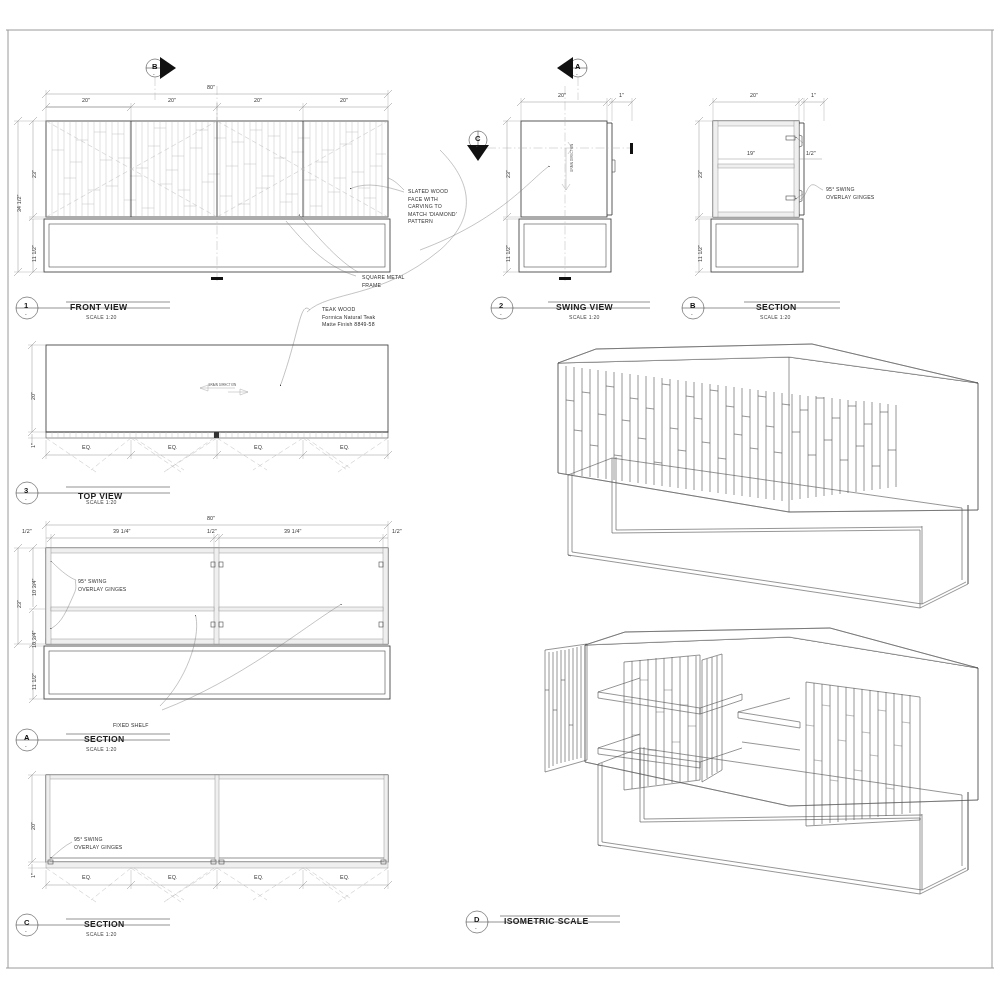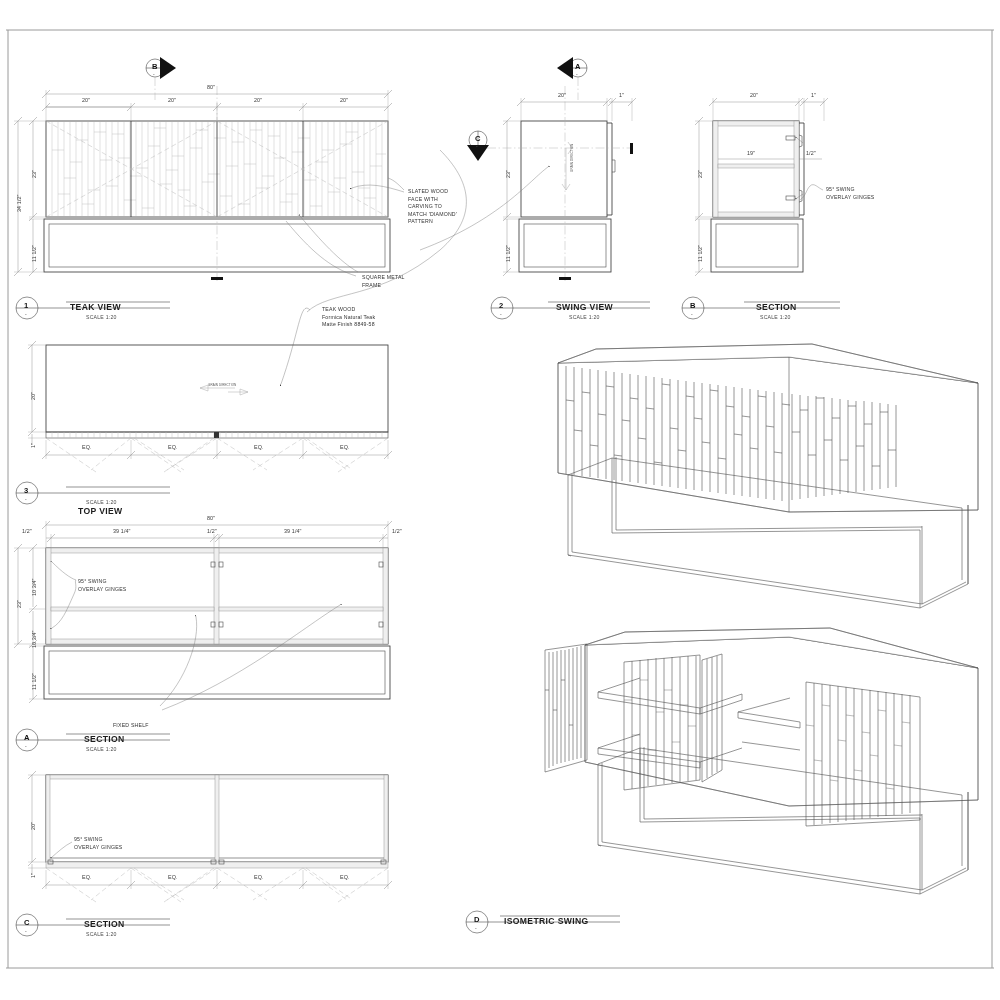--- a/index.html
+++ b/index.html
@@ -980,45 +980,45 @@
 
   <div class="bub" style="left:152px;top:62px;">B</div>
   <div class="bubsub" style="left:153px;top:71px;">-</div>
   <div class="bub" style="left:575px;top:62px;">A</div>
   <div class="bubsub" style="left:576px;top:71px;">-</div>
   <div class="bub" style="left:475px;top:134px;">C</div>
   <div class="bubsub" style="left:476px;top:143px;">-</div>
 
   <div class="bub" style="left:24px;top:301px;">1</div>
   <div class="bubsub" style="left:25px;top:311px;">-</div>
-  <div class="vtitle" style="left:70px;top:302px;">TEAK VIEW</div>
+  <div class="vtitle" style="left:70px;top:302px;">FRONT VIEW</div>
   <div class="vscale" style="left:86px;top:314px;">SCALE 1:20</div>
 
   <div class="bub" style="left:499px;top:301px;">2</div>
   <div class="bubsub" style="left:500px;top:311px;">-</div>
   <div class="vtitle" style="left:556px;top:302px;">SWING VIEW</div>
   <div class="vscale" style="left:569px;top:314px;">SCALE 1:20</div>
 
   <div class="bub" style="left:690px;top:301px;">B</div>
   <div class="bubsub" style="left:691px;top:311px;">-</div>
   <div class="vtitle" style="left:756px;top:302px;">SECTION</div>
   <div class="vscale" style="left:760px;top:314px;">SCALE 1:20</div>
 
   <div class="bub" style="left:24px;top:486px;">3</div>
   <div class="bubsub" style="left:25px;top:496px;">-</div>
-  <div class="vtitle" style="left:78px;top:506px;text-align:center;">TOP VIEW</div>
+  <div class="vtitle" style="left:78px;top:491px;text-align:center;">TOP VIEW</div>
   <div class="vscale" style="left:86px;top:499px;">SCALE 1:20</div>
 
   <div class="bub" style="left:24px;top:733px;">A</div>
   <div class="bubsub" style="left:25px;top:743px;">-</div>
   <div class="vtitle" style="left:84px;top:734px;">SECTION</div>
   <div class="vscale" style="left:86px;top:746px;">SCALE 1:20</div>
 
   <div class="bub" style="left:24px;top:918px;">C</div>
   <div class="bubsub" style="left:25px;top:928px;">-</div>
   <div class="vtitle" style="left:84px;top:919px;">SECTION</div>
   <div class="vscale" style="left:86px;top:931px;">SCALE 1:20</div>
 
   <div class="bub" style="left:474px;top:915px;">D</div>
   <div class="bubsub" style="left:475px;top:925px;">-</div>
-  <div class="vtitle" style="left:504px;top:916px;">ISOMETRIC SWING</div>
+  <div class="vtitle" style="left:504px;top:916px;">ISOMETRIC SCALE</div>
 
 </div>
 
 </body></html>

